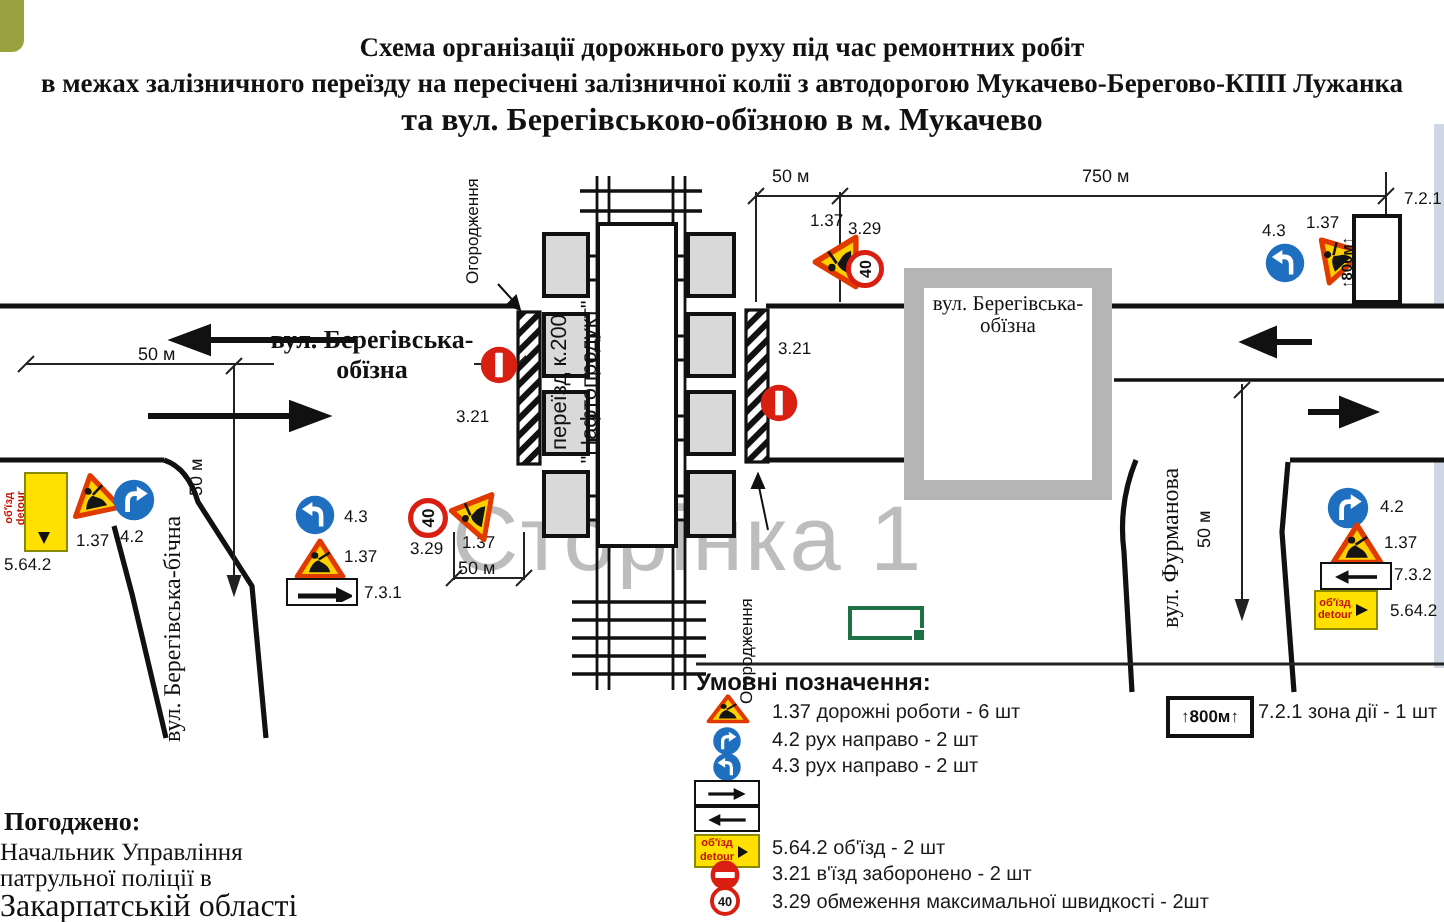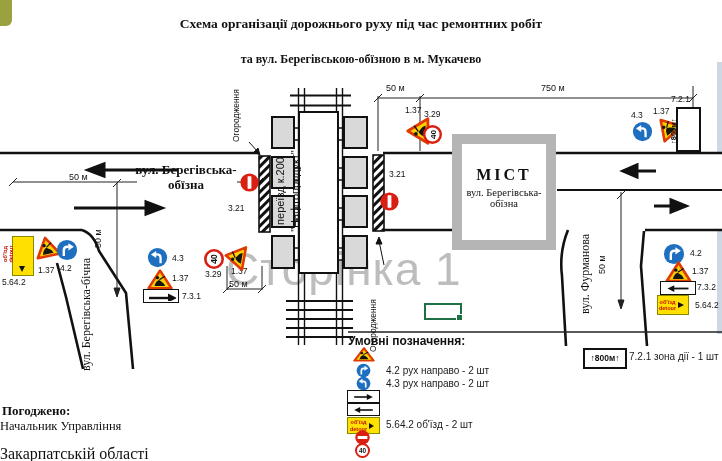--- a/index.html
+++ b/index.html
@@ -115,31 +115,31 @@
     <g stroke="#111" stroke-width="1" fill="#111">
       <line x1="249" y1="142" x2="258" y2="152"></line>
         <polygon points="254,152 260,155 258,148"></polygon>
       <line x1="384" y1="265" x2="379" y2="241"></line>
         <polygon points="376,244 379,237 382,244"></polygon>
     </g>
     <line x1="348" y1="332" x2="722" y2="332" stroke="#222" stroke-width="1.5"></line>
   </svg>
 
   <div class="ttl" style="top:16px;font-size:13.5px">Схема організації дорожнього руху під час ремонтних робіт</div>
-  <div class="ttl" style="top:52px;font-size:12px">та вул. Берегівською-обїзною в м. Мукачево</div>
+  <div class="ttl" style="top:34px;font-size:13.5px">в межах залізничного переїзду на пересічені залізничної колії  з автодорогою Мукачево-Берегово-КПП Лужанка</div>
+  <div class="ttl" style="top:52px;font-size:16px">та вул. Берегівською-обїзною в м. Мукачево</div>
 
   <div class="abs ser" style="left:126px;top:163px;width:120px;text-align:center;font-weight:bold;font-size:13px;line-height:1.15;z-index:4">
     <div>вул. Берегівська-</div>
     <div>обїзна</div>
   </div>
   <div class="vtext ser" style="left:94px;top:356px;width:140px;font-size:12px">вул. Берегівська-бічна</div>
   <div class="vtext ser" style="left:593px;top:299px;width:85px;font-size:12px">вул. Фурманова</div>
 
   <div class="mist" style="left:452px;top:134px;width:84px;height:96px;padding-top:0;z-index:4">
-    <div style="margin-top:22px;font-size:16px;letter-spacing:3px;font-weight:bold">МІСТ</div>
     <div style="font-size:10.5px;margin-top:3px">вул. Берегівська-</div>
     <div style="font-size:10.5px">обїзна</div>
   </div>
 
   <div class="vtext" style="left:303px;top:240px;width:158px;height:30px;font-size:11px;text-align:center;line-height:15px">
     <div>переїзд к.200</div>
     <div>"Нафтопродукт"</div>
   </div>
   <div class="vtext" style="left:241px;top:132px;width:54px;font-size:8.5px">Огородження</div>
   <div class="vtext" style="left:378px;top:342px;width:84px;font-size:8.5px">Огородження</div>
@@ -158,21 +158,21 @@
   <div class="lbl" style="left:172px;top:274px">1.37</div>
   <div class="lbl" style="left:182px;top:292px">7.3.1</div>
   <div class="lbl" style="left:205px;top:270px">3.29</div>
   <div class="lbl" style="left:231px;top:267px">1.37</div>
   <div class="lbl" style="left:228px;top:204px">3.21</div>
   <div class="lbl" style="left:389px;top:170px">3.21</div>
   <div class="lbl" style="left:405px;top:106px">1.37</div>
   <div class="lbl" style="left:424px;top:110px">3.29</div>
   <div class="lbl" style="left:631px;top:111px">4.3</div>
   <div class="lbl" style="left:653px;top:107px">1.37</div>
-  <div class="lbl" style="left:671px;top:95px">7.2.1</div>
+  <div class="lbl" style="left:702px;top:95px">7.2.1</div>
   <div class="lbl" style="left:690px;top:249px">4.2</div>
   <div class="lbl" style="left:692px;top:267px">1.37</div>
   <div class="lbl" style="left:697px;top:283px">7.3.2</div>
   <div class="lbl" style="left:695px;top:301px">5.64.2</div>
 
   <div class="detour" style="left:12px;top:236px;width:20px;height:38px;flex-direction:column">
     <div class="vtext txt" style="left:2px;top:17px;width:26px;height:13px">
       <div>об'їзд</div>
       <div>detour</div>
     </div>
@@ -319,20 +319,21 @@
   <div class="abs" style="left:348px;top:334px;width:340px;font:bold 12px 'Liberation Sans',sans-serif;z-index:4">Умовні позначення:</div>
 
   <span class="sign" style="left:353px;top:347px">
     <svg width="22" height="15" viewBox="0 0 40 35" preserveAspectRatio="none">
         <polygon points="20,2.5 37.5,32 2.5,32" fill="#ffd000" stroke="#e03a00" stroke-width="4" stroke-linejoin="round"></polygon>
         <circle cx="16" cy="14.5" r="2.7" fill="#151515"></circle>
         <path d="M11.5 28.5 Q13.5 20.5 18.5 18.5 L23 21.5 Q26.5 23.5 28 28.5 Z" fill="#151515"></path>
         <line x1="19" y1="18" x2="27.5" y2="12" stroke="#151515" stroke-width="2"></line>
       </svg>
   </span>
+  <div class="leg-t" style="left:386px;top:351px">1.37 дорожні роботи - 6 шт</div>
 
   <span class="sign" style="left:356px;top:363px">
     <svg width="15" height="15" viewBox="0 0 24 24">
         <circle cx="12" cy="12" r="11" fill="#1f6fc0"></circle>
         <path d="M8.5 18.5 V12.5 Q8.5 8.5 12.5 8.5 H14" fill="none" stroke="#fff" stroke-width="2.6"></path>
         <polygon points="13.5,4.5 19.5,8.5 13.5,12.5" fill="#fff"></polygon>
       </svg>
   </span>
   <div class="leg-t" style="left:386px;top:365px">4.2 рух направо - 2 шт</div>
 
@@ -367,29 +368,32 @@
     <div style="width:0;height:0;border:3px solid transparent;border-left:5px solid #111"></div>
   </div>
   <div class="leg-t" style="left:386px;top:419px">5.64.2 об'їзд - 2 шт</div>
 
   <span class="sign" style="left:355px;top:430px">
     <svg width="15" height="15" viewBox="0 0 20 20">
         <circle cx="10" cy="10" r="9.6" fill="#d91f11"></circle>
         <rect x="3.5" y="8" width="13" height="4" rx="0.5" fill="#fff"></rect>
       </svg>
   </span>
+  <div class="leg-t" style="left:386px;top:432px">3.21 в'їзд заборонено - 2 шт</div>
 
   <span class="sign" style="left:355px;top:443px">
     <svg width="15" height="15" viewBox="0 0 20 20">
         <circle cx="10" cy="10" r="8.7" fill="#fff" stroke="#d91f11" stroke-width="2.6"></circle>
         <text x="10" y="13.2" text-anchor="middle" font-size="8.5" font-weight="bold" fill="#111">40</text>
       </svg>
   </span>
+  <div class="leg-t" style="left:386px;top:446px">3.29 обмеження максимальної швидкості - 2шт</div>
 
   <div class="zone" style="left:583px;top:348px;width:40px;height:17px">
     <div class="zt">↑800м↑</div>
   </div>
   <div class="leg-t" style="left:629px;top:351px">7.2.1 зона дії - 1 шт</div>
 
   <div class="abs ser" style="left:2px;top:403px;font-size:13px;font-weight:bold;z-index:4">Погоджено:</div>
   <div class="abs ser" style="left:0px;top:419px;font-size:12.5px;z-index:4">Начальник Управління</div>
+  <div class="abs ser" style="left:0px;top:432px;font-size:12.5px;z-index:4">патрульної поліції в</div>
   <div class="abs ser" style="left:0px;top:445px;font-size:16px;z-index:4">Закарпатській області</div>
 </div>
 
 </body></html>

